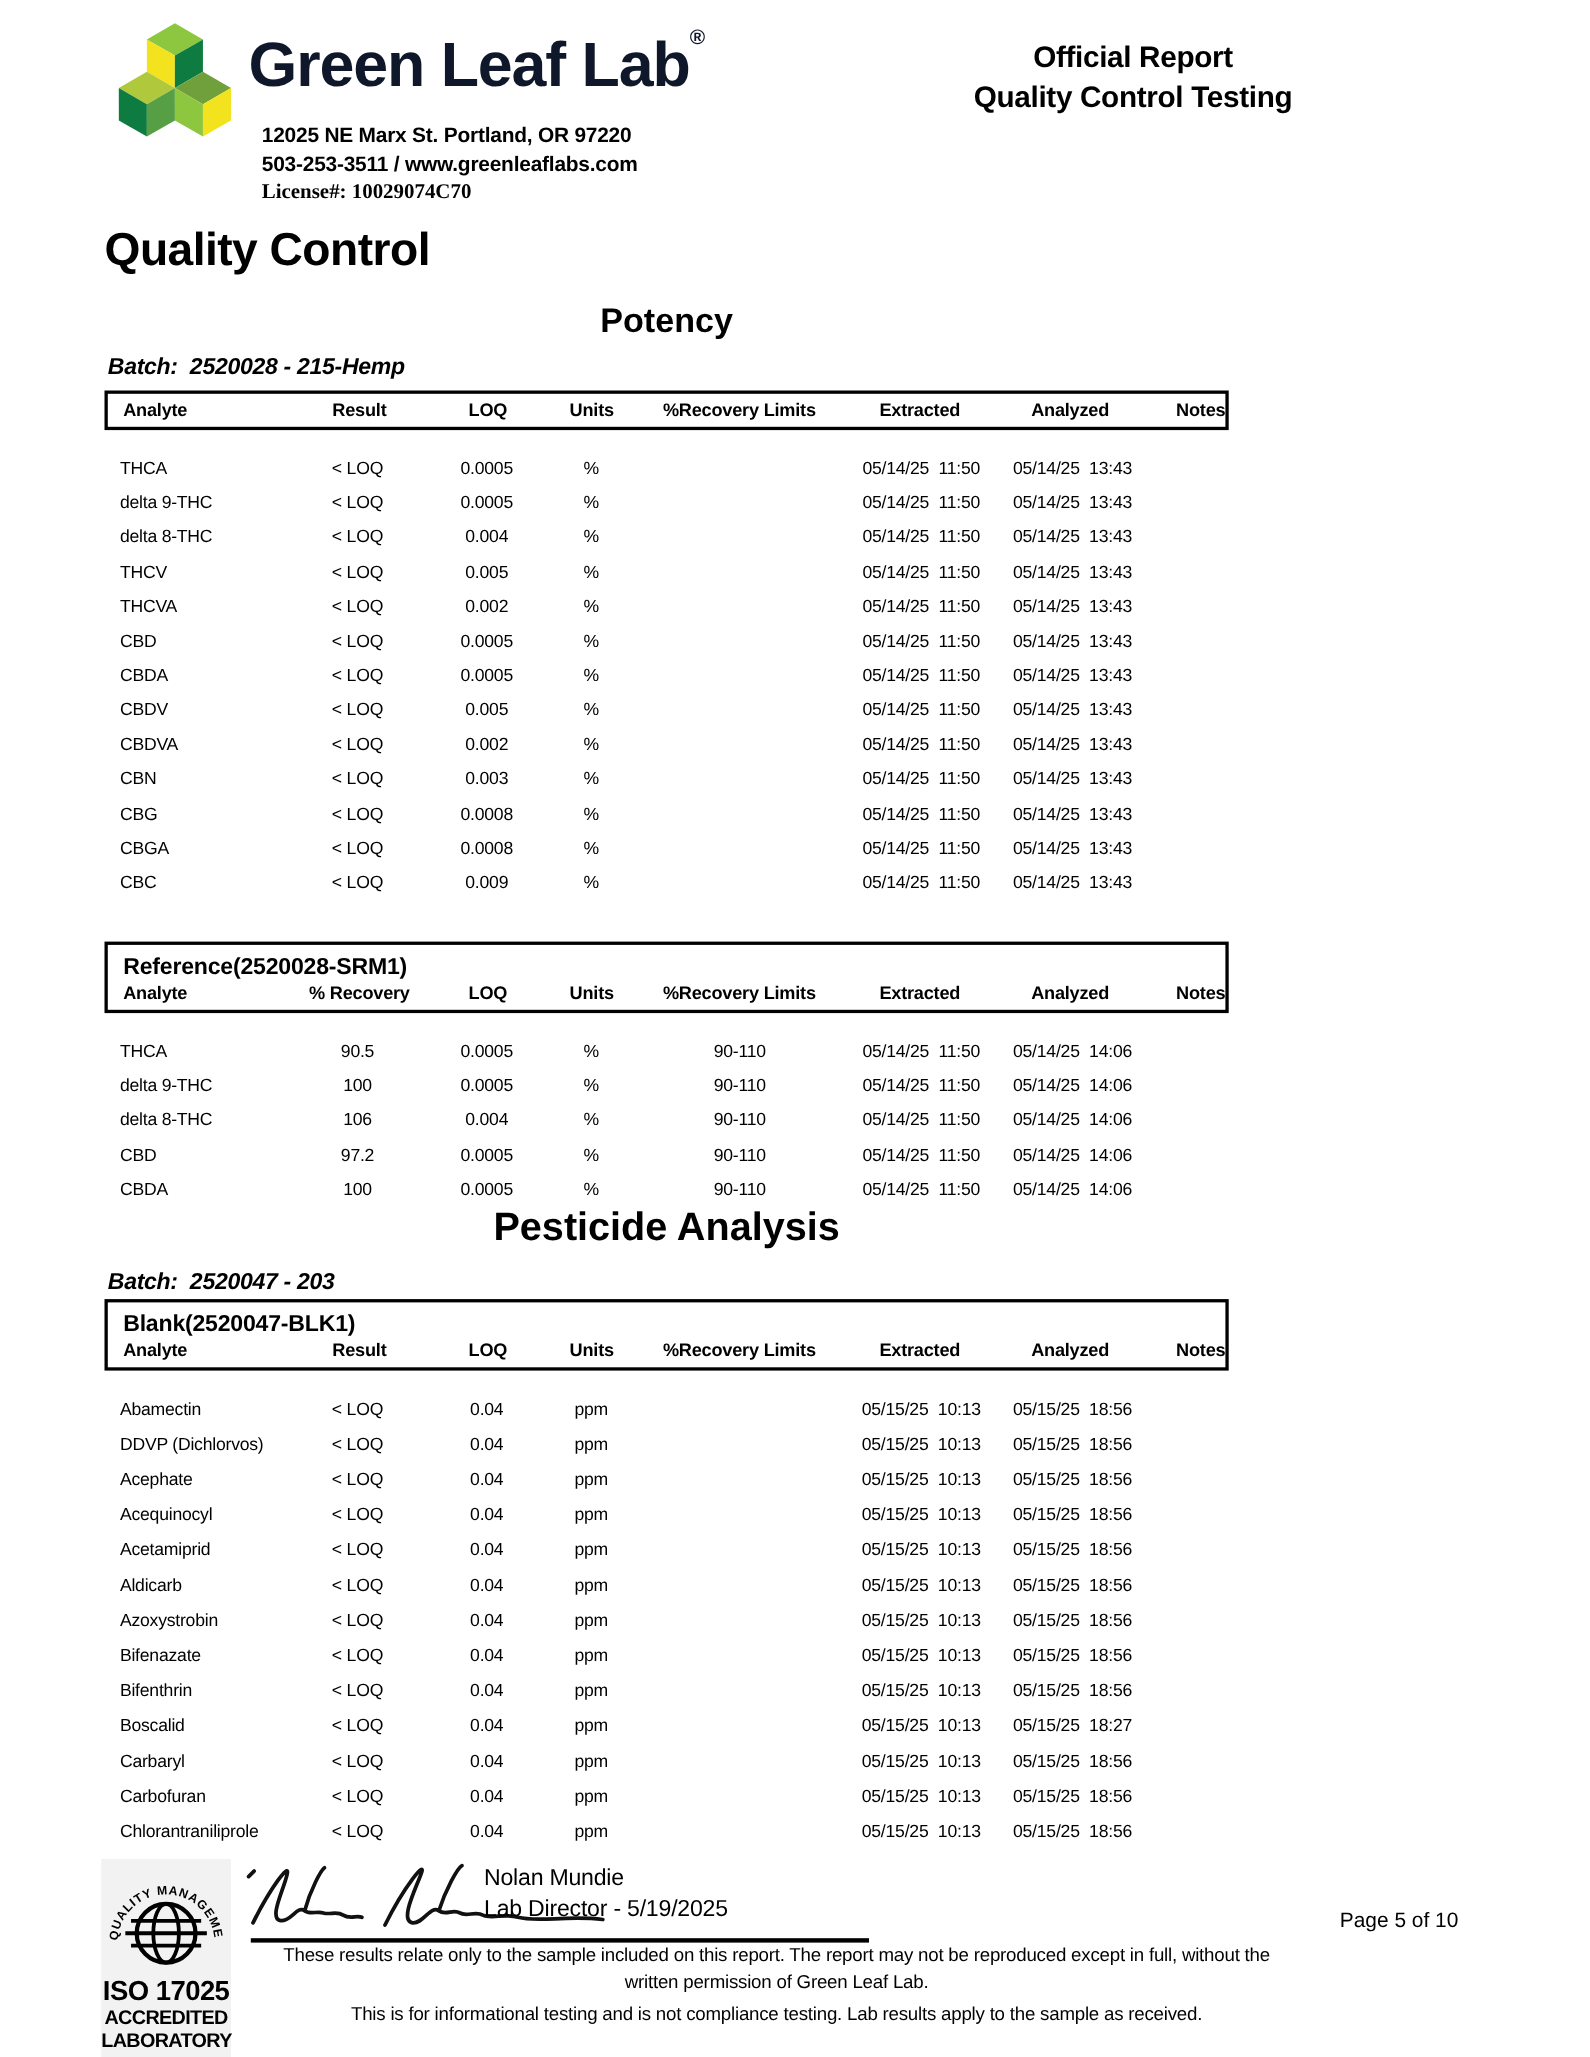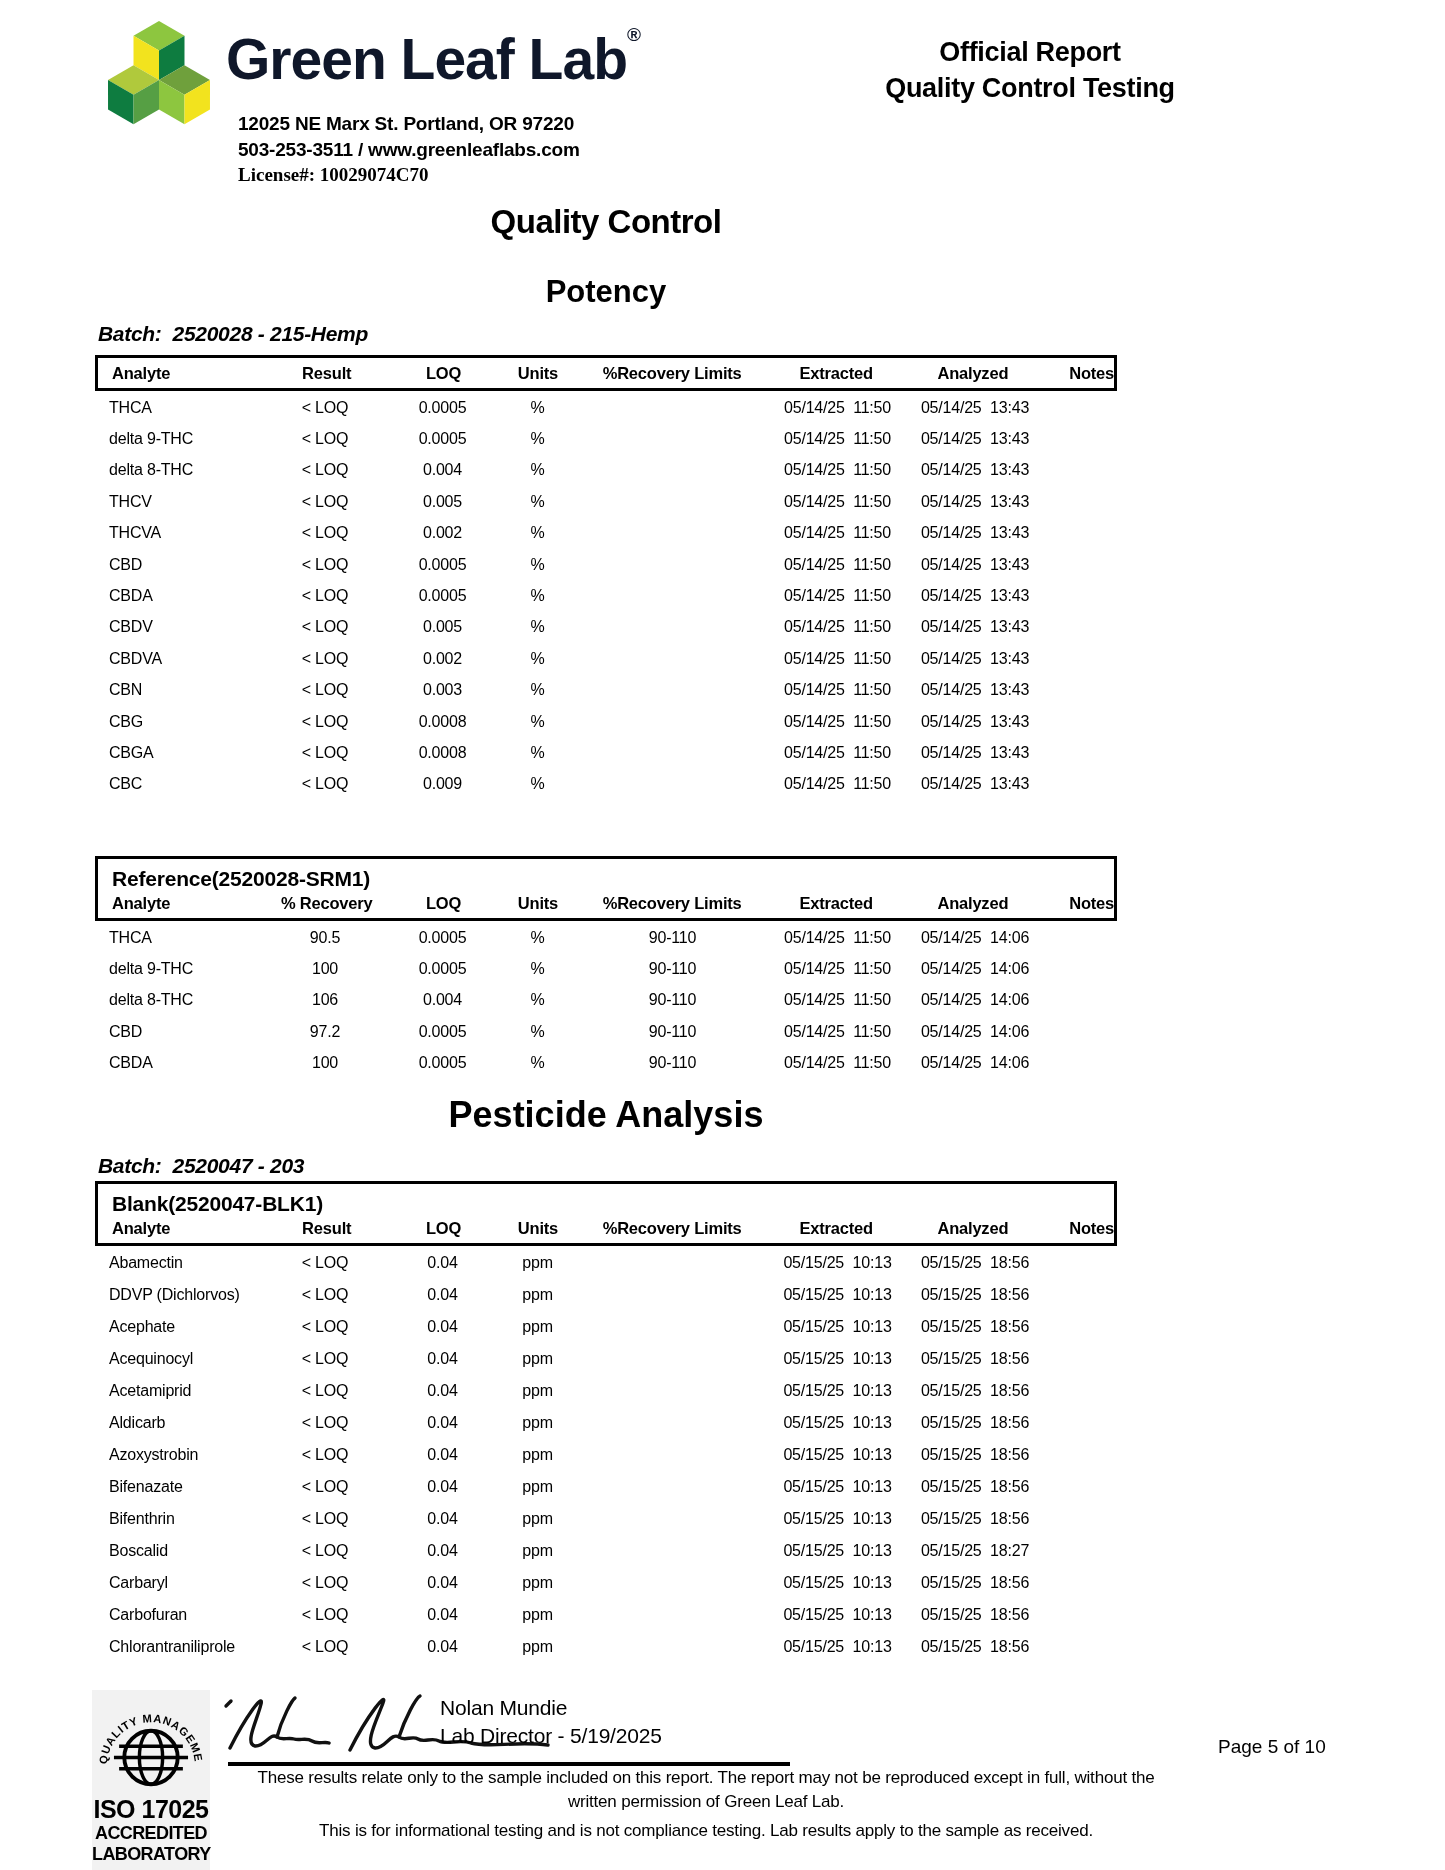--- a/index.html
+++ b/index.html
@@ -9,33 +9,33 @@
 
   
   .brand{left:226px;top:24px;font-size:57px;font-weight:bold;letter-spacing:-1px;color:#0f172a;white-space:pre}
   .brand sup{font-size:19px;vertical-align:38px;letter-spacing:0}
   .addr{left:238px;top:113px;font-size:19px;font-weight:bold;letter-spacing:-0.2px}
   .phone{left:238px;top:139px;font-size:19px;font-weight:bold;letter-spacing:-0.2px}
   .license{left:238px;top:164px;font-size:19px;font-weight:bold;font-family:"Liberation Serif",serif}
   .report-title{left:790px;top:34px;width:480px;text-align:center;font-size:27px;font-weight:bold;line-height:36px;letter-spacing:-0.3px}
 
   
-  .h-main{left:95px;top:203px;width:1022px;text-align:center;font-size:33px;font-weight:bold;letter-spacing:-0.5px}
+  .h-main{left:95px;top:203px;width:1022px;text-align:left;font-size:42px;font-weight:bold;letter-spacing:-0.5px}
   .h-potency{left:95px;top:274px;width:1022px;text-align:center;font-size:31px;font-weight:bold}
   .h-pest{left:95px;top:1094px;width:1022px;text-align:center;font-size:36px;font-weight:bold}
   .batch{font-size:21px;font-weight:bold;font-style:italic;letter-spacing:-0.3px;white-space:pre}
   .batch1{left:98px;top:322px}
   .batch2{left:98px;top:1154px}
 
   
   .qtable{position:absolute;left:95px;width:1022px}
   .hbox{border:3px solid #000;padding:6px 0 5px 0;background:#fff}
   .ttitle{font-size:21px;font-weight:bold;letter-spacing:-0.2px;padding:2px 0 3px 14px;white-space:pre}
   .cols{display:flex;font-weight:bold;font-size:16.5px;letter-spacing:-0.3px}
-  .rows{padding-top:1px}
+  .rows{padding-top:20px}
   .trow{display:flex;align-items:center}
   .t-potency .trow{height:31.4px}
   .t-pest .trow{height:32px}
   .cell,.col{white-space:pre;letter-spacing:-0.2px;font-size:16px}
   .col{font-size:16.5px}
   .c0{width:170px;text-align:left;padding-left:14px}
   .c1{width:120px;text-align:center}
   .c2{width:115px;text-align:center}
   .c3{width:75px;text-align:center}
   .c4{width:195px;text-align:center}

